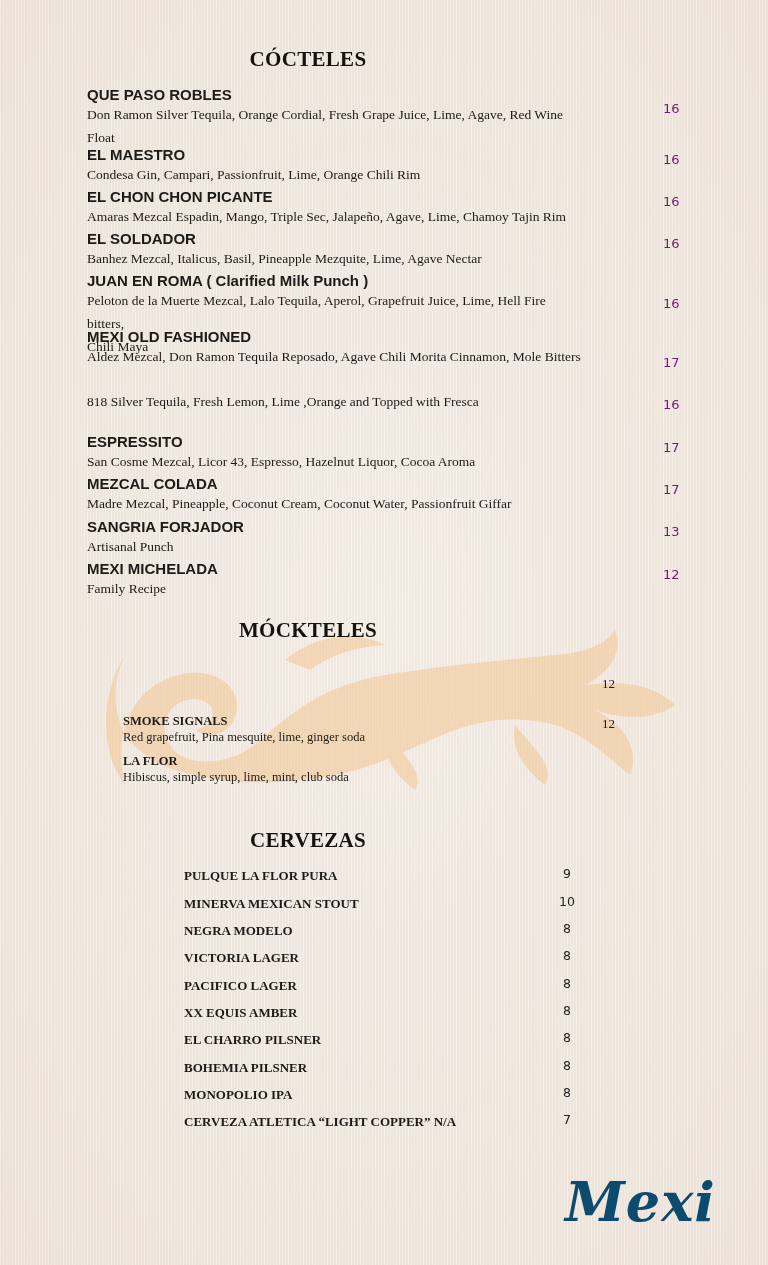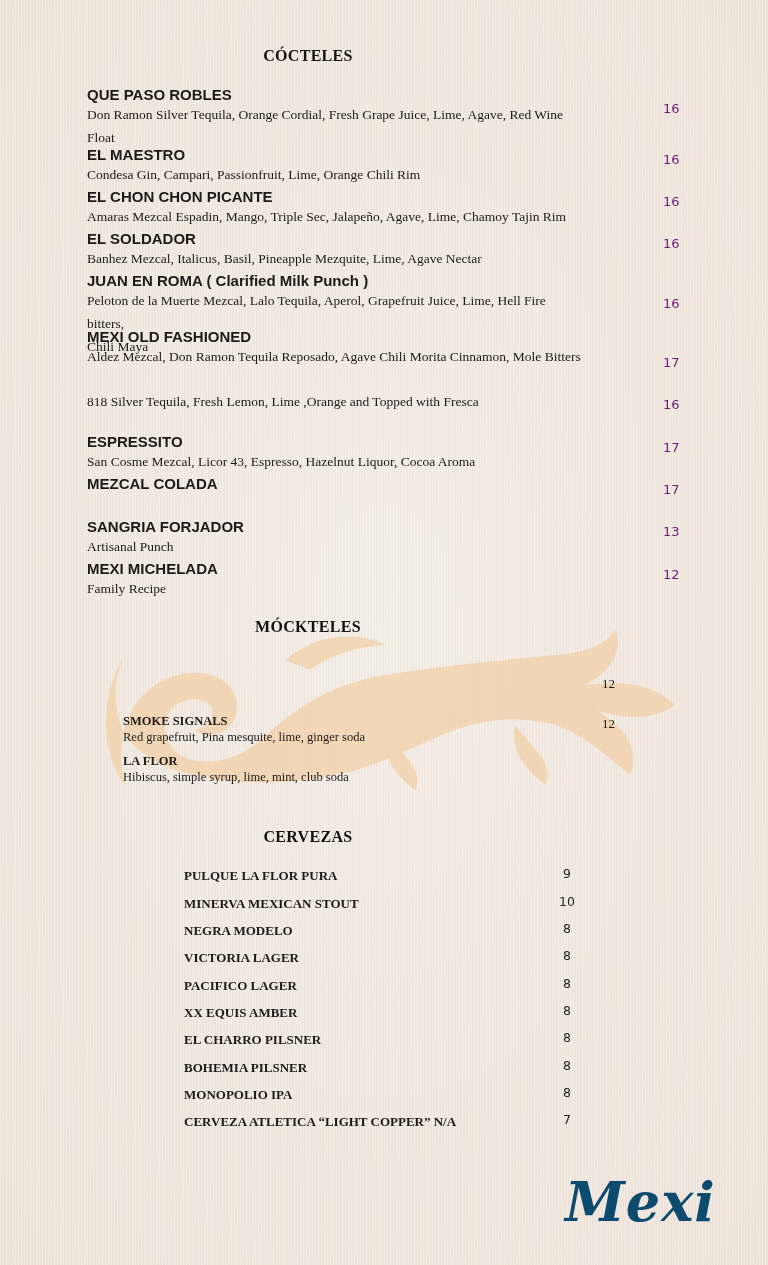--- a/index.html
+++ b/index.html
@@ -7,21 +7,21 @@
       width: 768px; height: 1265px; overflow: hidden; position: relative;
       background: #f3ebe3;
       background-image:
         repeating-linear-gradient(90deg, rgba(255,255,255,0.18) 0 1px, rgba(0,0,0,0.015) 1px 3px),
         radial-gradient(ellipse at 50% 50%, #f5eee7 0%, #efe5db 100%);
       font-family: "DejaVu Serif", "Liberation Serif", serif;
       color: #1d1a17;
     }
     .section-title {
       position: absolute; left: 0; width: 616px; text-align: center;
-      font-family: "Liberation Serif", serif; font-weight: bold; font-size: 16px;
+      font-family: "Liberation Serif", serif; font-weight: bold; font-size: 21px;
       letter-spacing: 0.3px; color: #15120f;
     }
     .c-item { position: absolute; left: 87px; width: 540px; }
     .c-name { font-family: Liberation Sans, sans-serif; font-weight: bold; font-size: 15px; line-height: 17px; }
     .c-desc { font-family: "Liberation Serif", serif; font-size: 13.5px; line-height: 23px; white-space: pre-line; }
     .c-price { position: absolute; left: 663px; font-family: "DejaVu Sans", sans-serif; font-size: 13px; color: #701a75; }
     .m-item { position: absolute; left: 123px; width: 400px; }
     .m-name { font-family: "Liberation Serif", serif; font-weight: bold; font-size: 12.5px; line-height: 16px; margin-top: 44px; }
     .m-desc { font-family: "Liberation Serif", serif; font-size: 12.5px; line-height: 16px; }
     .m-price { position: absolute; left: 602px; font-family: "Liberation Serif", serif; font-size: 13px; }
@@ -93,20 +93,21 @@
 <div class="c-price" style="top:397px">16</div>
 
 <div class="c-item" style="top:433px">
   <div class="c-name">ESPRESSITO</div>
   <div class="c-desc"> San Cosme Mezcal, Licor 43, Espresso, Hazelnut Liquor, Cocoa Aroma</div>
 </div>
 <div class="c-price" style="top:440px">17</div>
 
 <div class="c-item" style="top:475px">
   <div class="c-name">MEZCAL COLADA</div>
+  <div class="c-desc">Madre Mezcal, Pineapple, Coconut Cream, Coconut Water, Passionfruit Giffar</div>
 </div>
 <div class="c-price" style="top:482px">17</div>
 
 <div class="c-item" style="top:518px">
   <div class="c-name">SANGRIA FORJADOR</div>
   <div class="c-desc">Artisanal Punch</div>
 </div>
 <div class="c-price" style="top:524px">13</div>
 
 <div class="c-item" style="top:560px">

